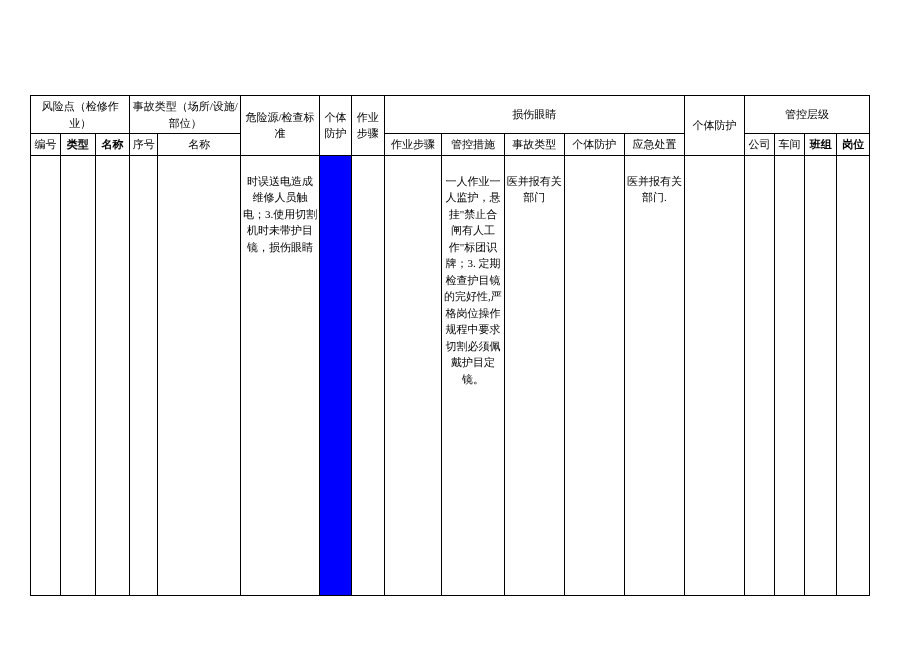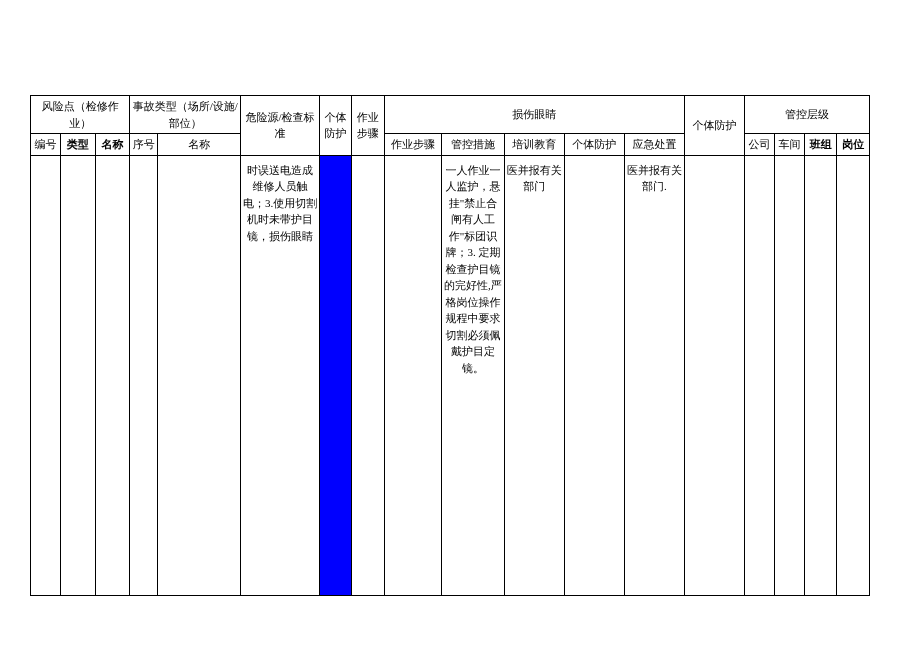--- a/index.html
+++ b/index.html
@@ -37,21 +37,21 @@
     col.c-eng   { width: 50px; }
     col.c-mgmt  { width: 54px; }
     col.c-train { width: 52px; }
     col.c-ppe   { width: 52px; }
     col.c-emg   { width: 52px; }
     col.c-resp  { width: 52px; }
     col.c-co    { width: 26px; }
     col.c-ws    { width: 26px; }
     col.c-team  { width: 28px; }
     col.c-post  { width: 28px; }
-    .body-row td { height: 440px; vertical-align: top; padding-top: 6px; }
+    .body-row td { height: 440px; vertical-align: top; padding-top: 17px; }
     .body-row td.empty { }
     .blue-cell {
       background: #0000ff;
     }
     .bold { font-weight: bold; }
   </style>
 </head>
 <body>
 
 <table>
@@ -87,21 +87,21 @@
       <th colspan="4">管控层级</th>
     </tr>
     <tr>
       <th>编号</th>
       <th class="bold">类型</th>
       <th class="bold">名称</th>
       <th>序号</th>
       <th>名称</th>
       <th>作业步骤</th>
       <th>管控措施</th>
-      <th>培训教育</th>
+      <th>事故类型</th>
       <th>个体防护</th>
       <th>应急处置</th>
       <th>公司</th>
       <th>车间</th>
       <th class="bold">班组</th>
       <th class="bold">岗位</th>
     </tr>
   </thead>
   <tbody>
     <tr class="body-row">

